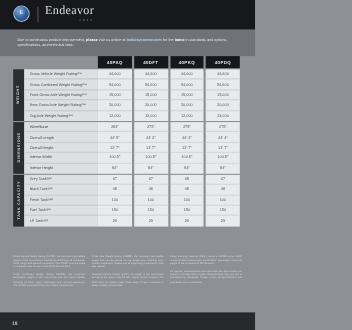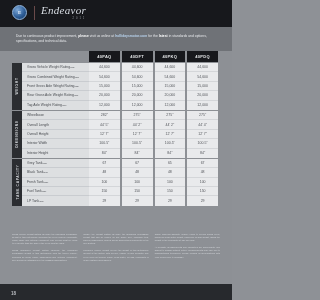--- a/index.html
+++ b/index.html
@@ -22,21 +22,21 @@
     background: radial-gradient(circle at 35% 30%, #7fa9d8 0%, #2f5f99 55%, #15365e 100%);
     border: 1px solid #93b6dd;
     display: flex; align-items: center; justify-content: center;
     color: #eaf2fb; font-size: 5px; font-weight: bold; letter-spacing: -0.3px;
     font-family: "Liberation Serif", serif;
   }
   .logo-div { width: 1px; height: 14px; background: #6a4a4a; margin: 0 6px 0 7px; }
   .brand-block { display: flex; flex-direction: column; }
   .brand {
     font-family: "Liberation Serif", serif;
-    font-style: italic; color: #d8dde4; font-size: 11px;
+    color: #d8dde4; font-size: 11px;
     letter-spacing: 0.3px; line-height: 11px;
   }
   .brand-sub {
     font-size: 2.6px; letter-spacing: 2px; color: #9aa0a8;
     text-align: right; margin-top: 1px;
   }
 
   
   .notice {
     position: absolute; top: 27px; left: 0; width: 232px; height: 24px;

